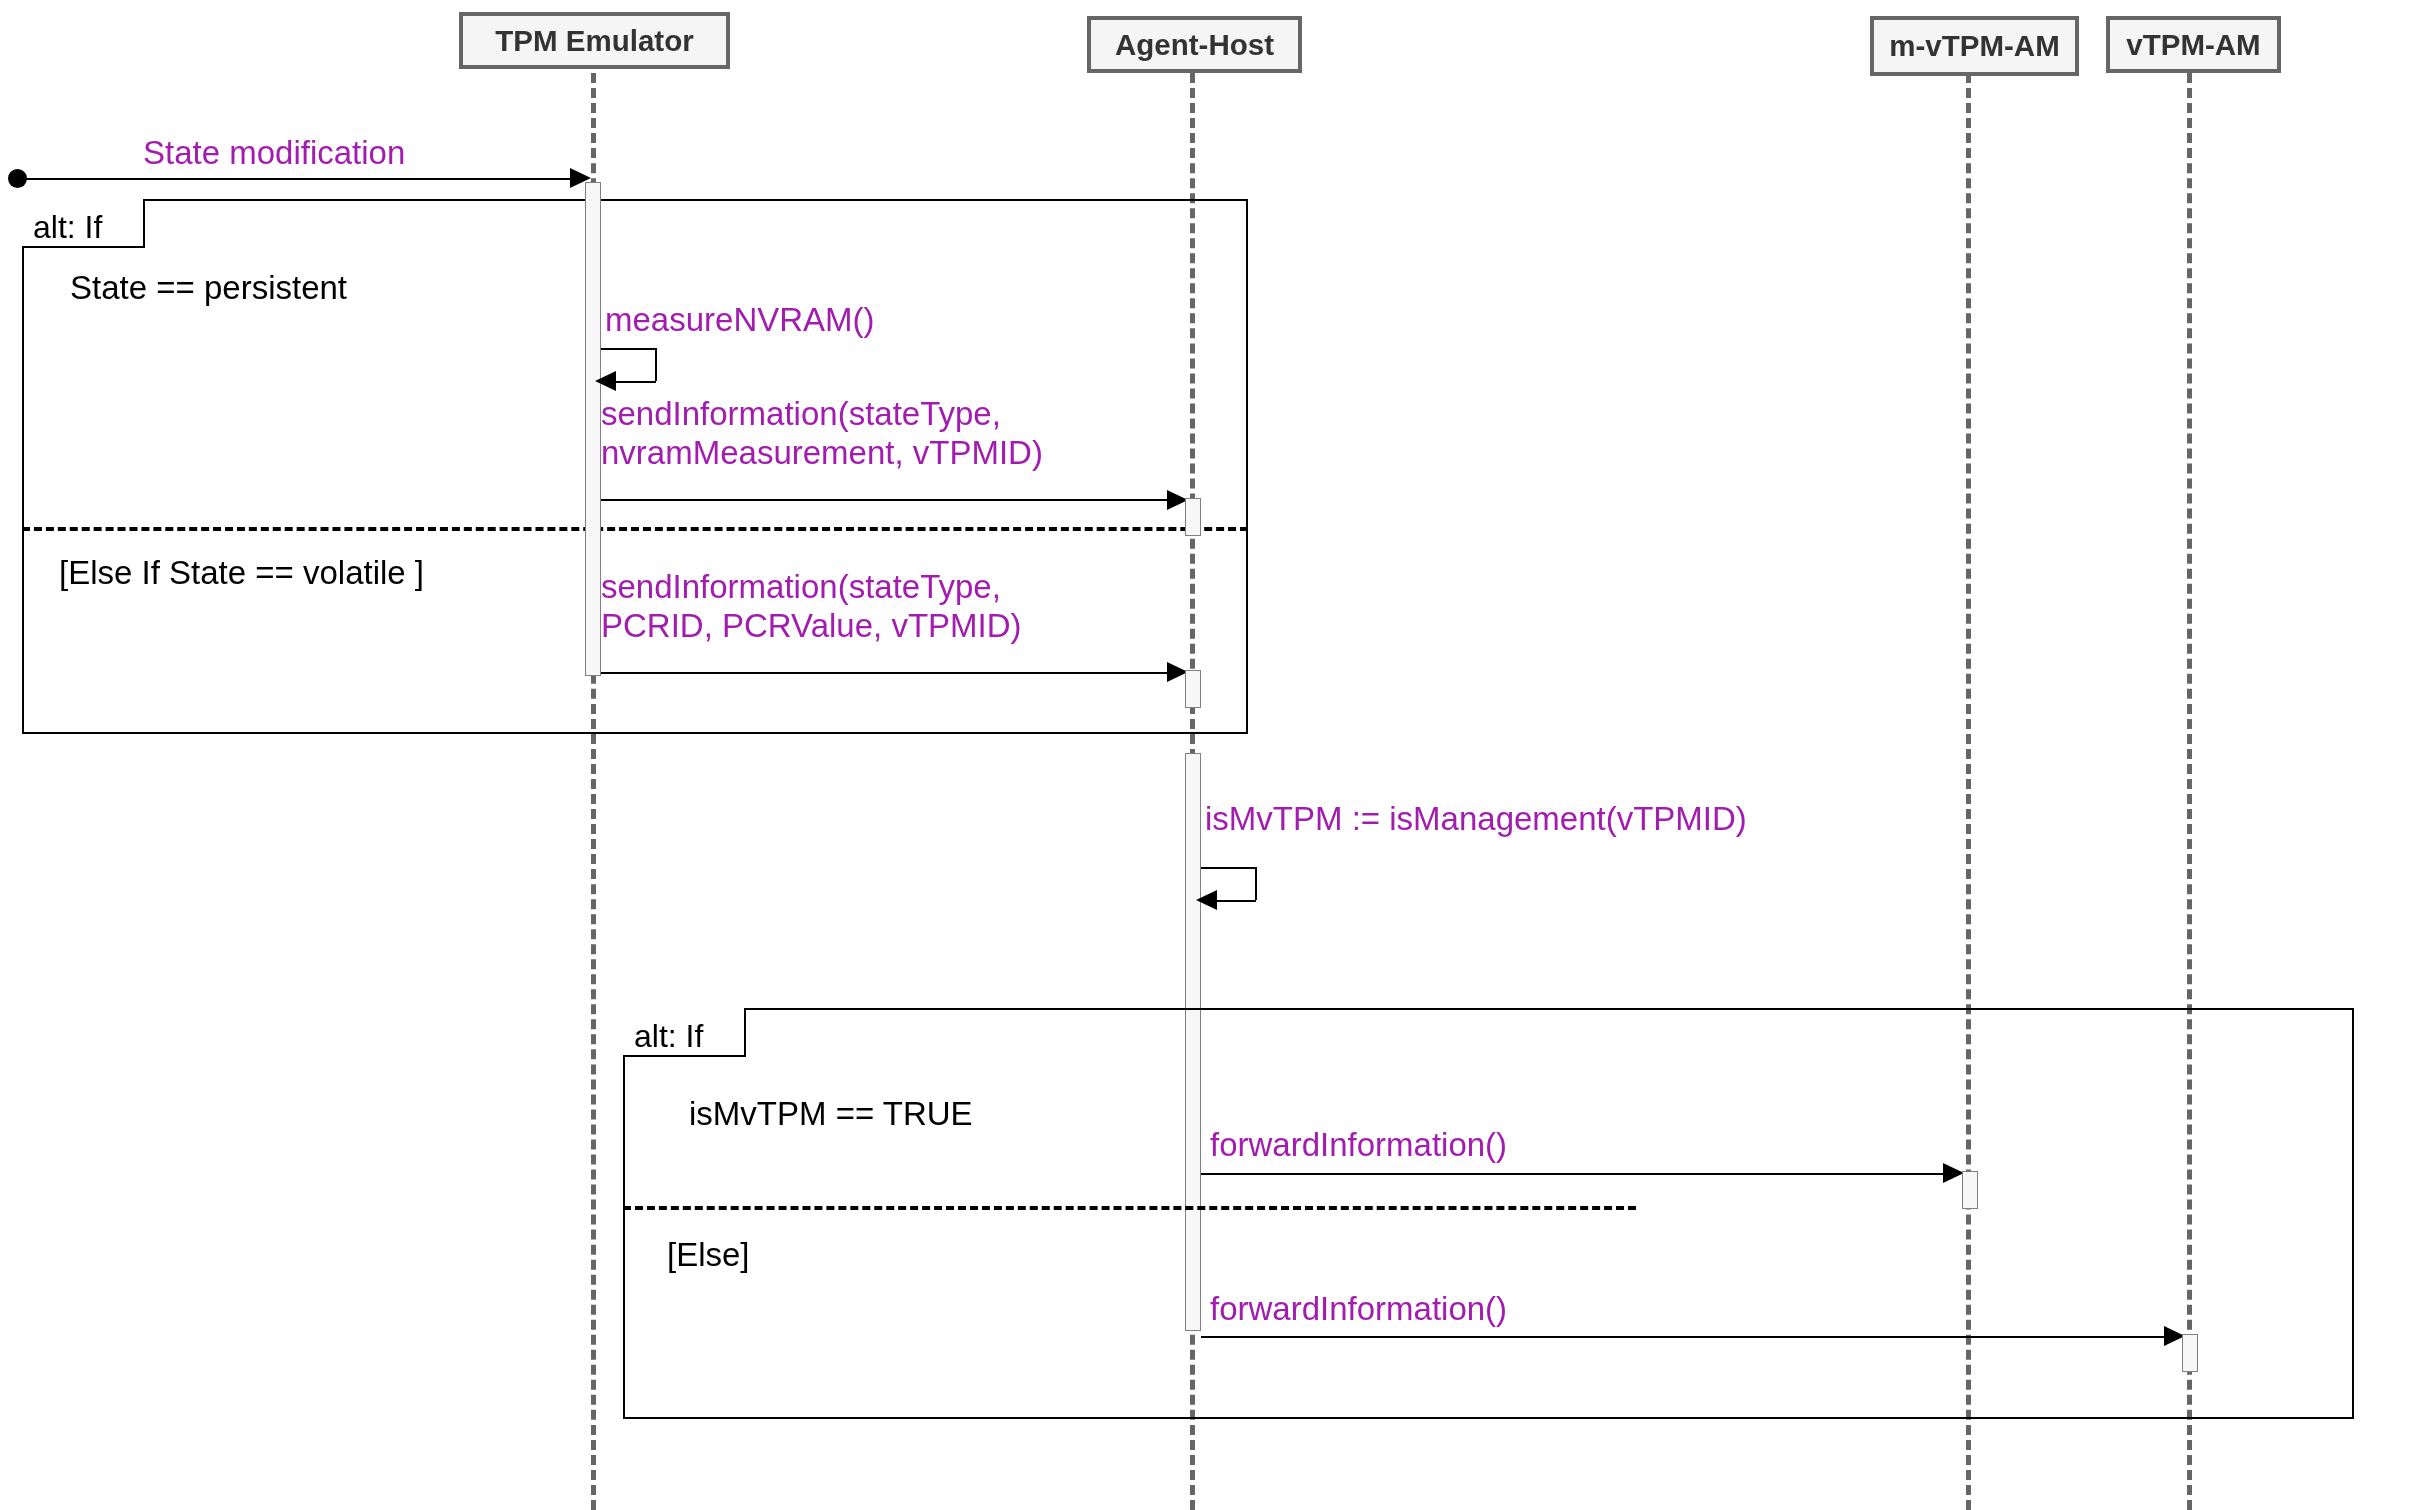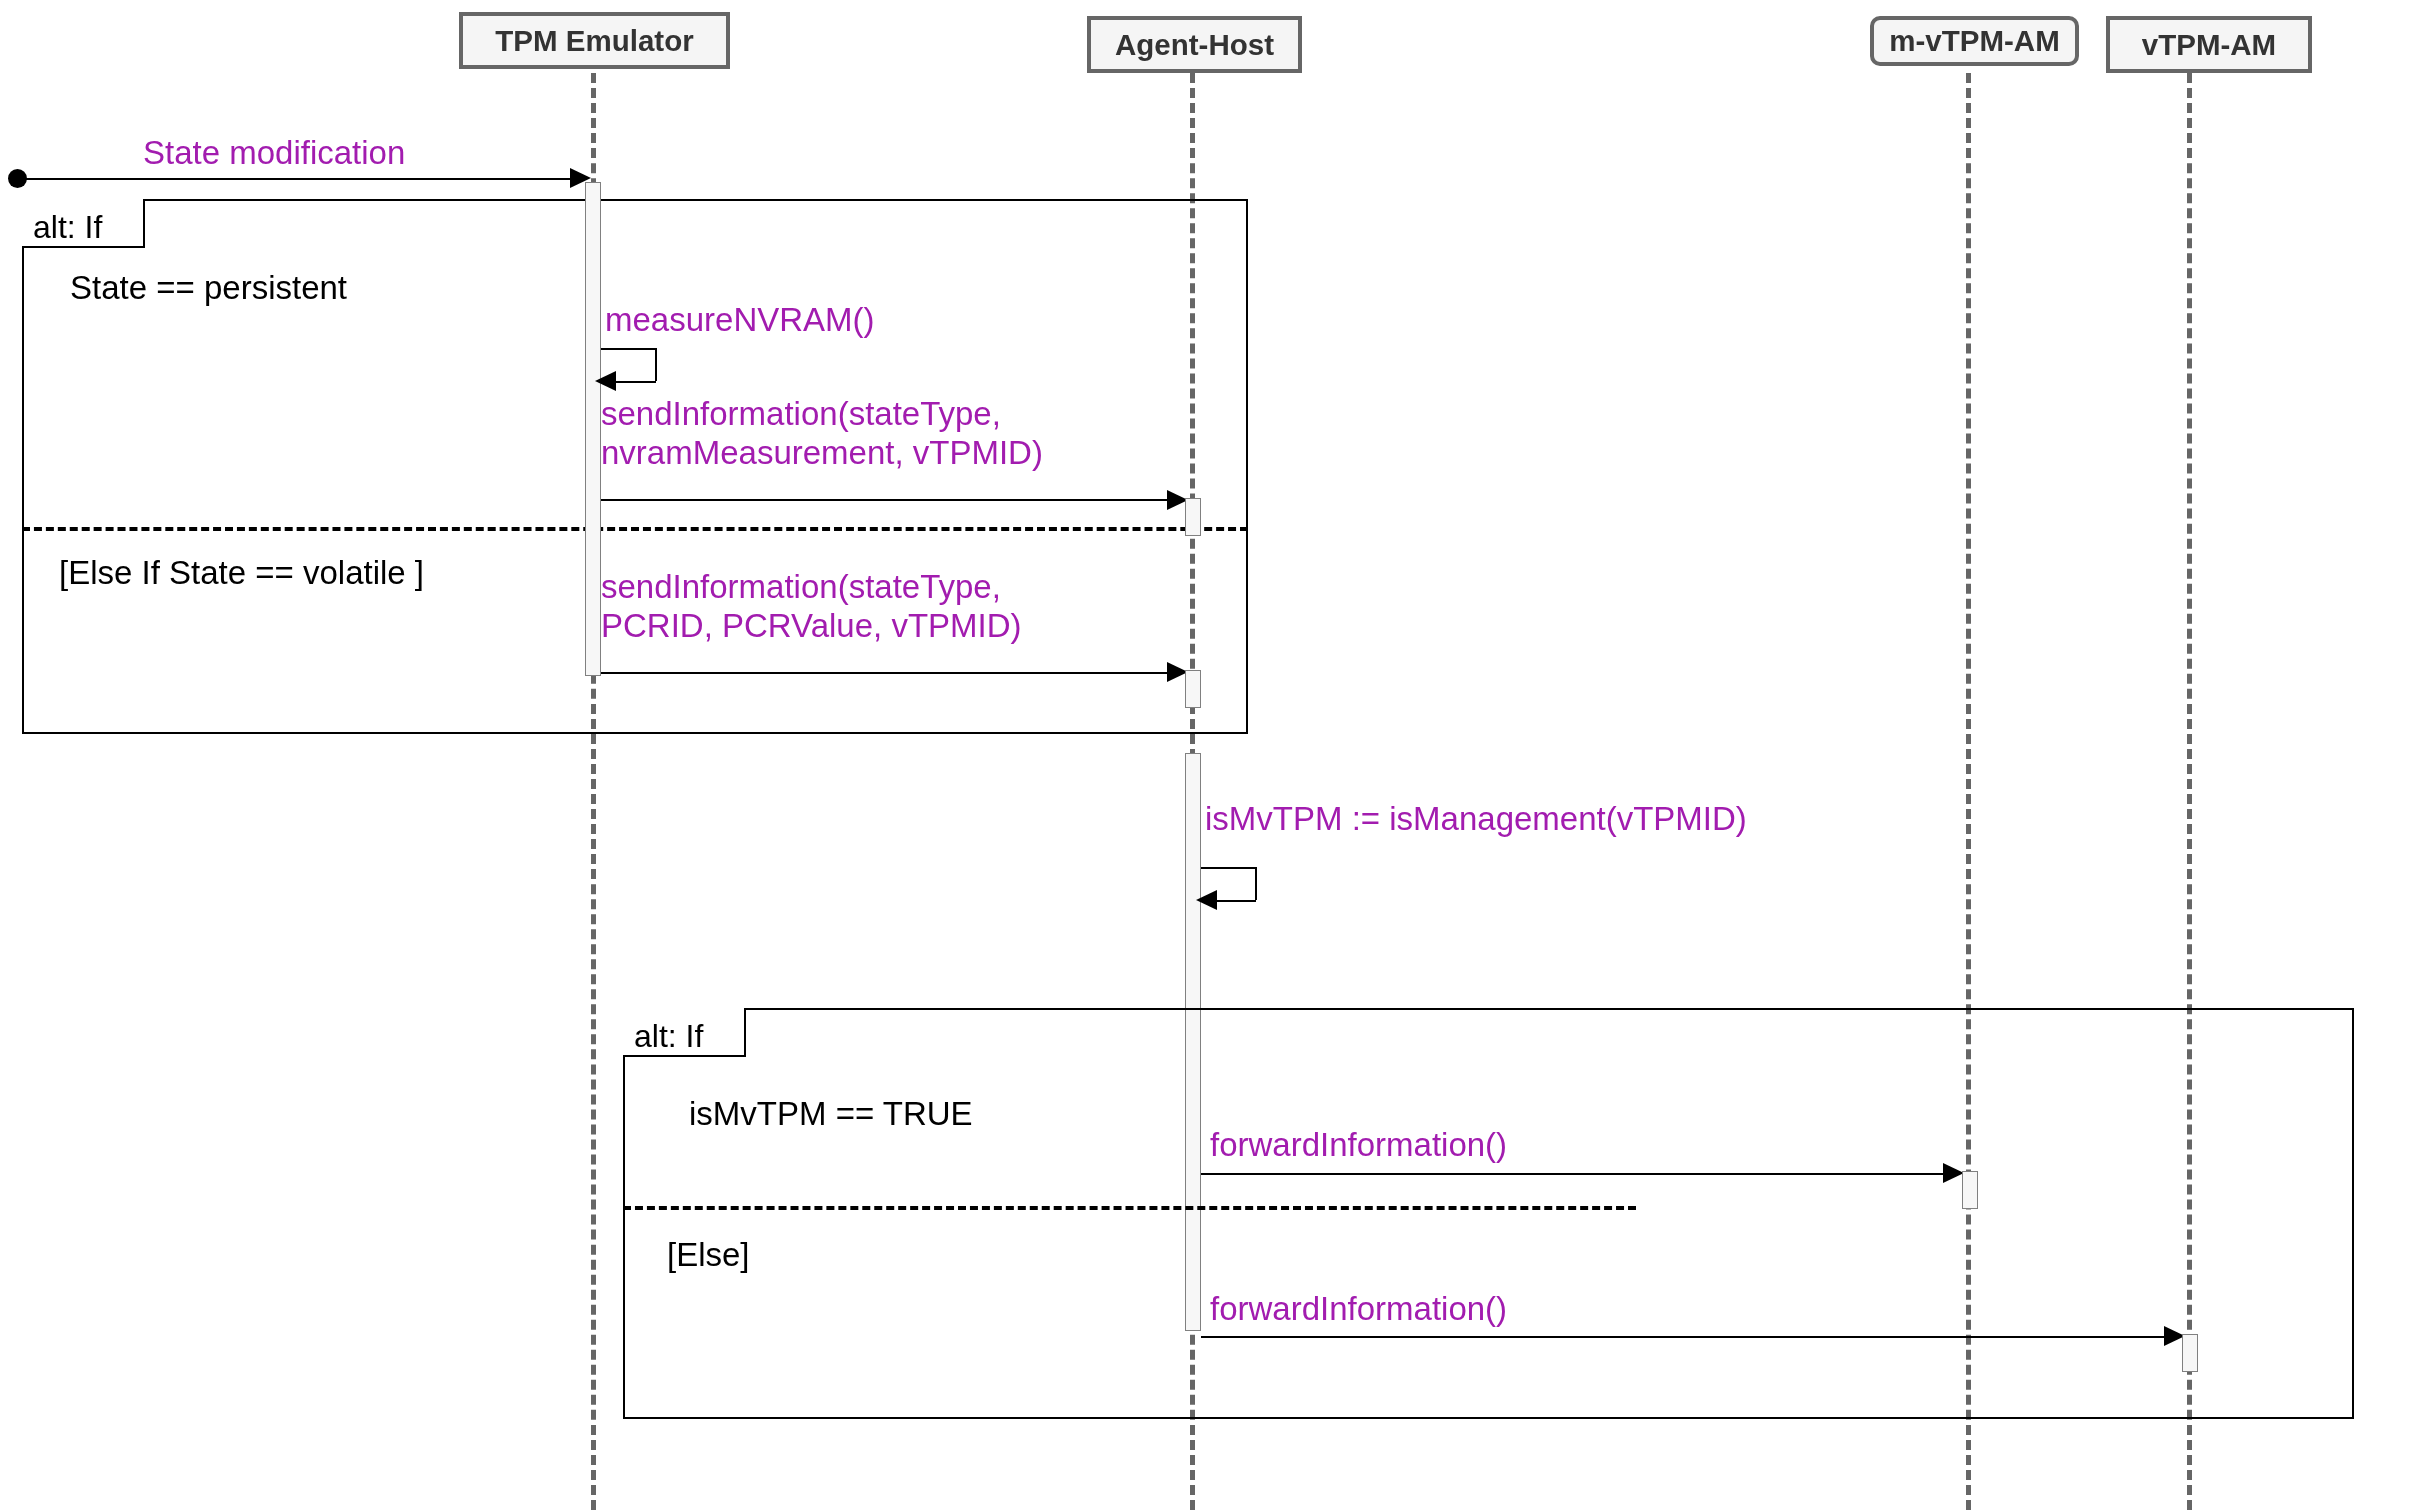--- a/index.html
+++ b/index.html
@@ -136,24 +136,24 @@
 <body>
 
 <div id="canvas">
 
   <div class="lifeline-head" style="left:459px; top:12px; width:271px; height:57px;">
     <span>TPM Emulator</span>
   </div>
   <div class="lifeline-head" style="left:1087px; top:16px; width:215px; height:57px;">
     <span>Agent-Host</span>
   </div>
-  <div class="lifeline-head" style="left:1870px; top:16px; width:209px; height:50px;border-radius:10px;">
+  <div class="lifeline-head" style="left:1870px; top:16px; width:209px; height:60px;">
     <span>m-vTPM-AM</span>
   </div>
-  <div class="lifeline-head" style="left:2106px; top:16px; width:206px; height:57px;">
+  <div class="lifeline-head" style="left:2106px; top:16px; width:175px; height:57px;">
     <span>vTPM-AM</span>
   </div>
 
   <div class="lifeline-dash" style="left:591px; top:73px; height:1437px;"></div>
   <div class="lifeline-dash" style="left:1190px; top:73px; height:1437px;"></div>
   <div class="lifeline-dash" style="left:1966px; top:73px; height:1437px;"></div>
   <div class="lifeline-dash" style="left:2187px; top:73px; height:1437px;"></div>
 
   <div class="found-dot" style="left:8px; top:169px;"></div>
   <div class="msg-line" style="left:17.5px; top:178px; width:565px;"></div>

